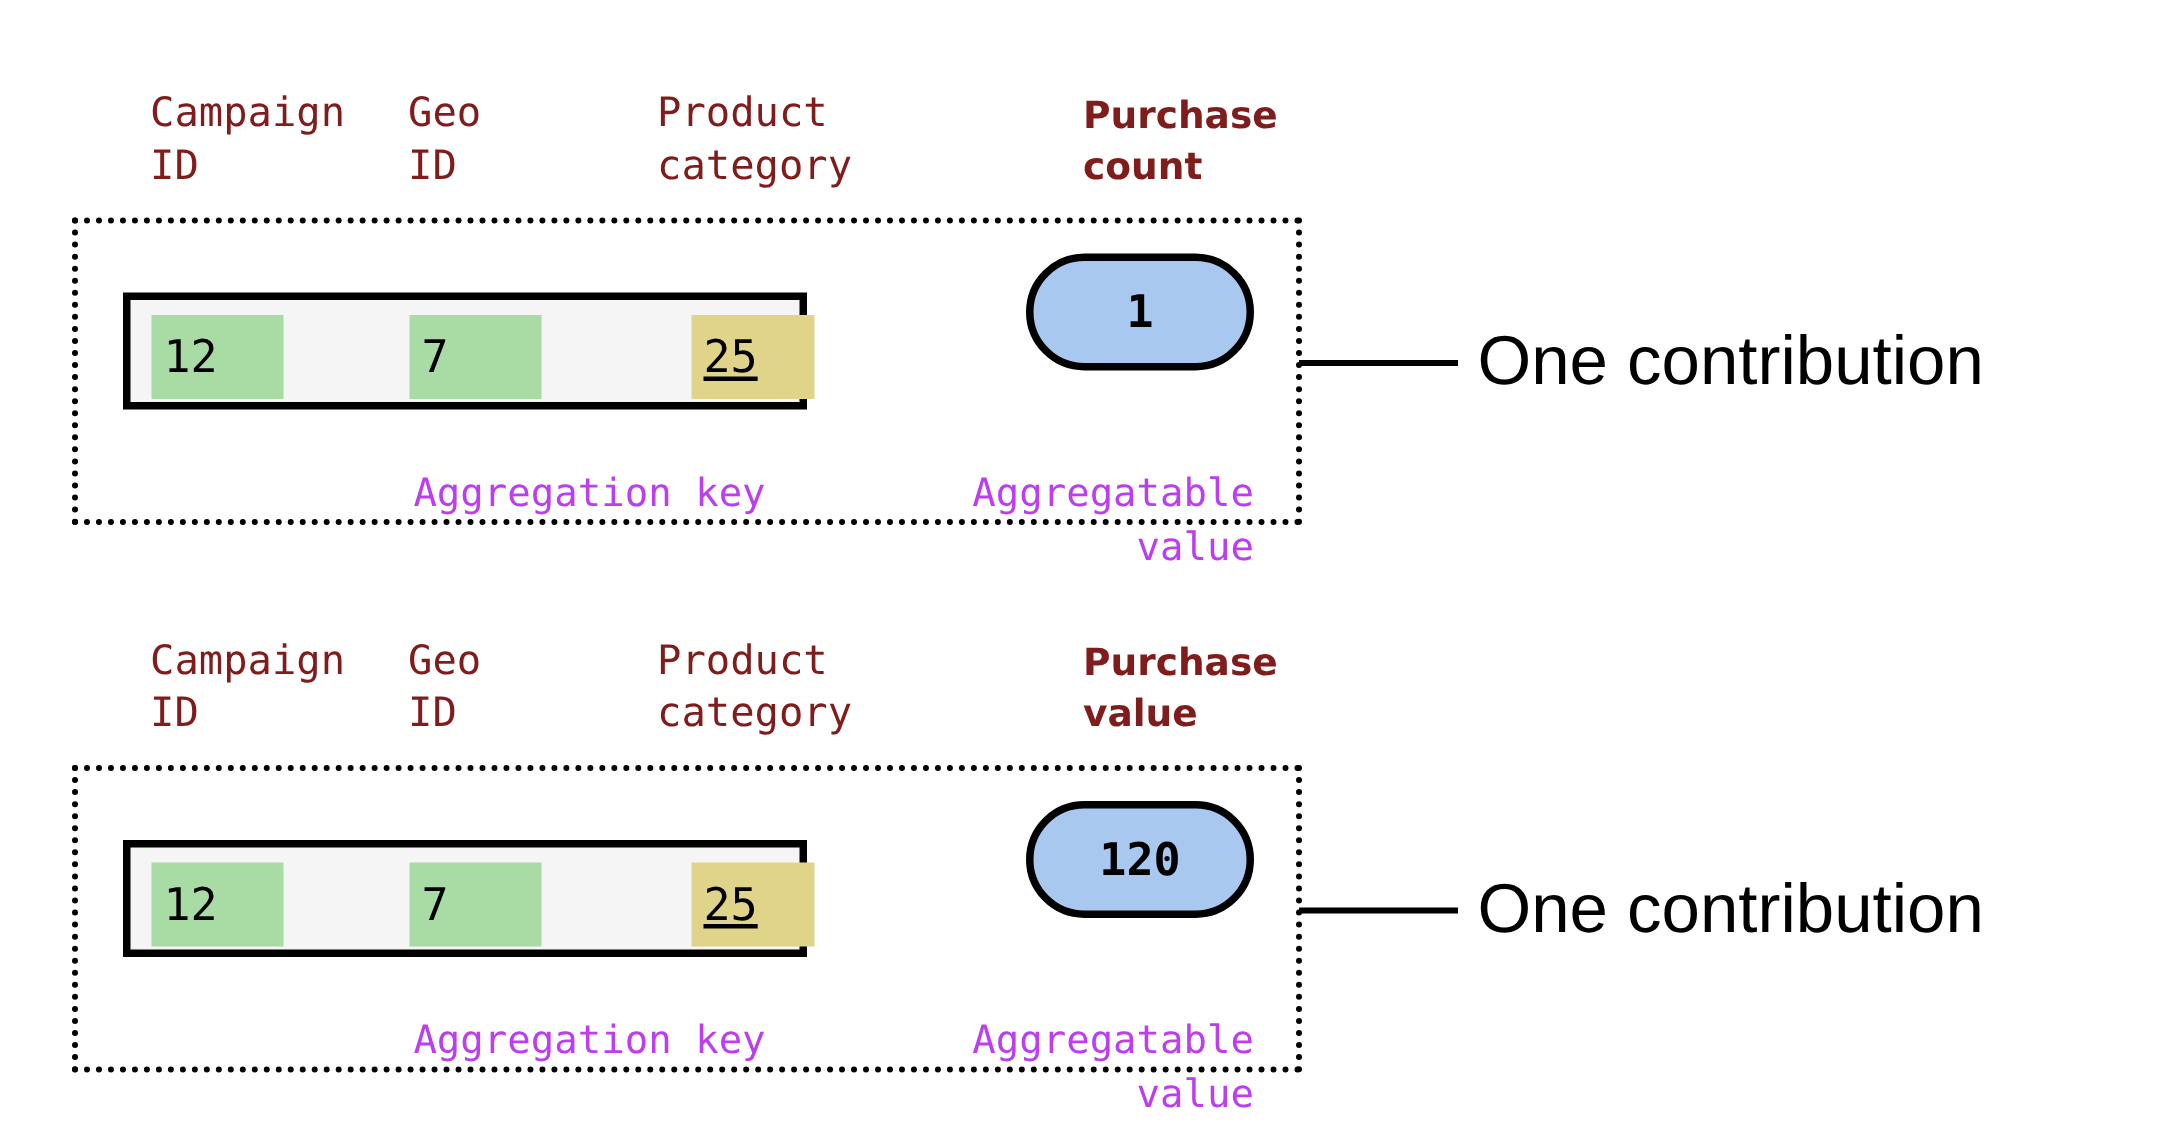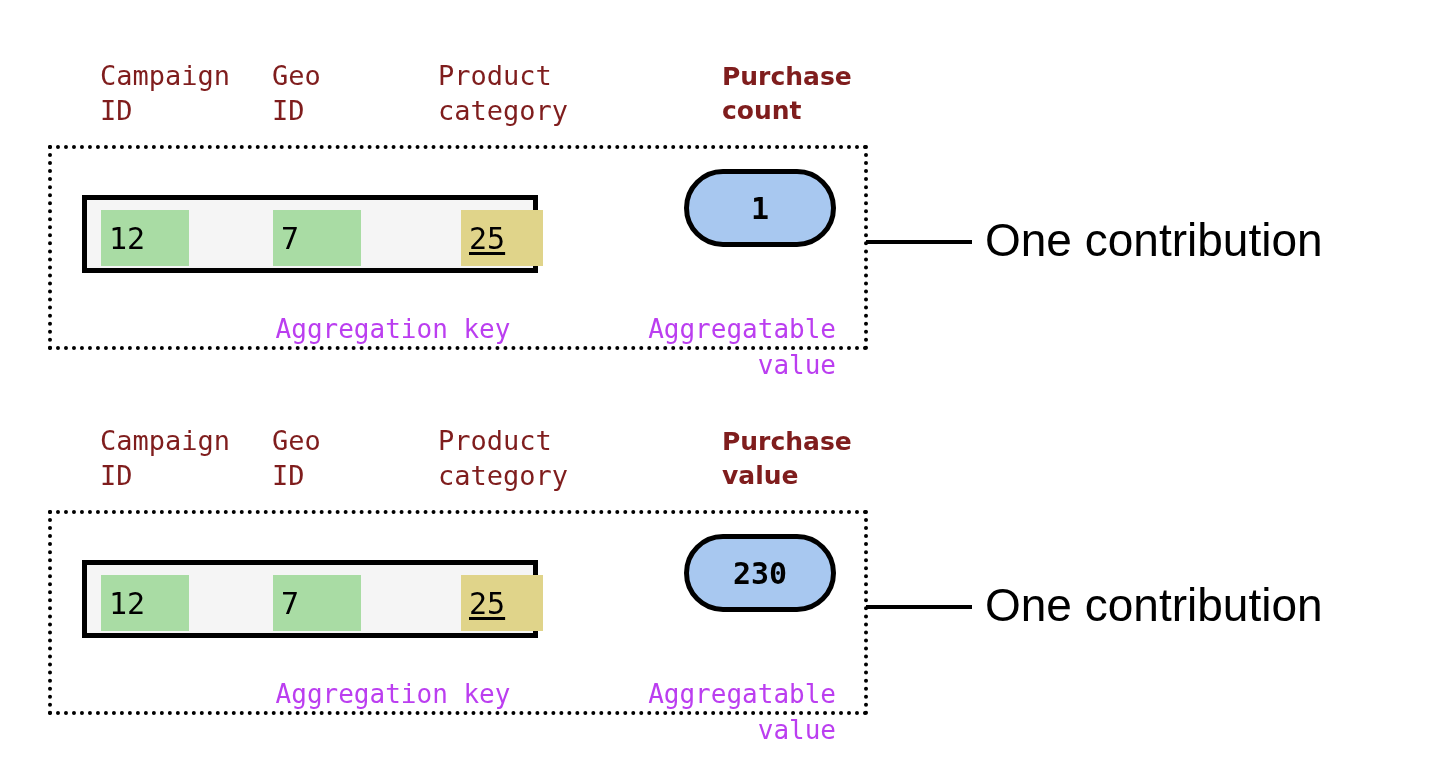--- a/index.html
+++ b/index.html
@@ -209,21 +209,21 @@
   </div>
 
   <div class="contrib-box">
 
     <div class="key-row">
       <div class="cell cell-1 cell-green">12</div>
       <div class="cell cell-2 cell-green">7</div>
       <div class="cell cell-3 cell-tan cell-underline">25</div>
     </div>
 
-    <div class="value-pill">230</div>
+    <div class="value-pill">120</div>
 
     <div class="annot annot-key">Aggregation key</div>
     <div class="annot annot-value">Aggregatable
        value</div>
   </div>
 
   <div class="leader"></div>
   <div class="callout">One contribution</div>
 </div>
 

